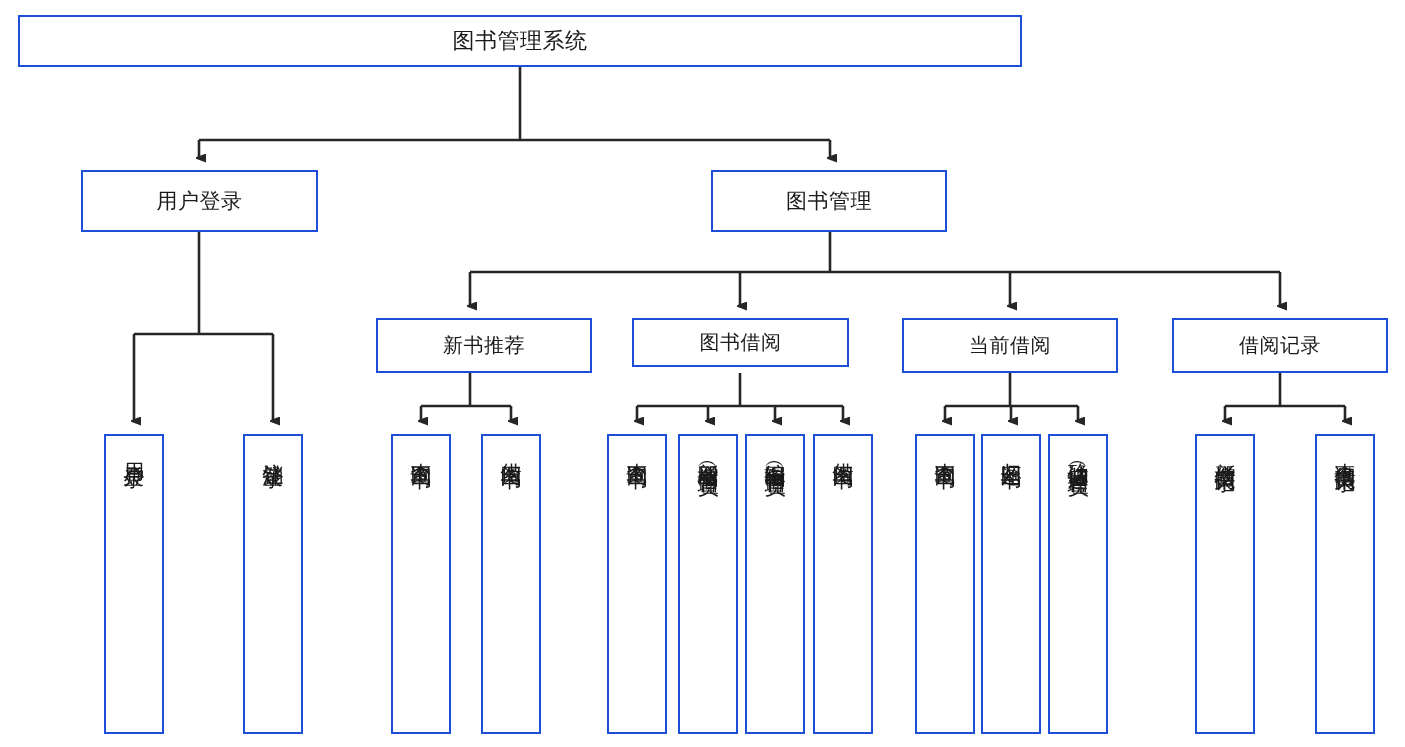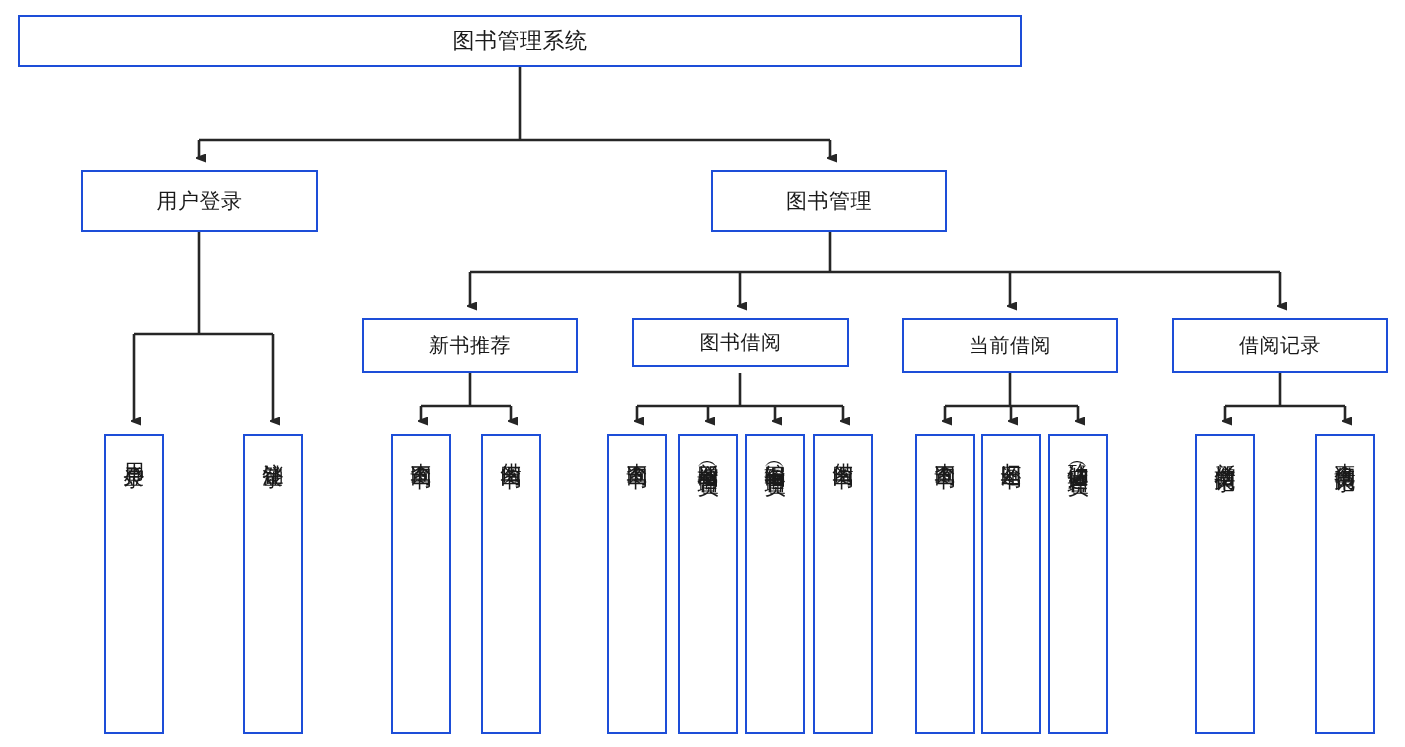--- a/index.html
+++ b/index.html
@@ -134,21 +134,21 @@
     <span class="node-label">图书管理系统</span>
   </div>
 
   <div class="node node-branch" style="left:81px; top:170px; width:237px; height:62px;">
     <span class="node-label">用户登录</span>
   </div>
   <div class="node node-branch" style="left:711px; top:170px; width:236px; height:62px;">
     <span class="node-label">图书管理</span>
   </div>
 
-  <div class="node node-sub" style="left:362px; top:318px; width:216px; height:55px;">
+  <div class="node node-sub" style="left:376px; top:318px; width:216px; height:55px;">
     <span class="node-label">新书推荐</span>
   </div>
   <div class="node node-sub" style="left:632px; top:318px; width:217px; height:49px;">
     <span class="node-label">图书借阅</span>
   </div>
   <div class="node node-sub" style="left:902px; top:318px; width:216px; height:55px;">
     <span class="node-label">当前借阅</span>
   </div>
   <div class="node node-sub" style="left:1172px; top:318px; width:216px; height:55px;">
     <span class="node-label">借阅记录</span>

